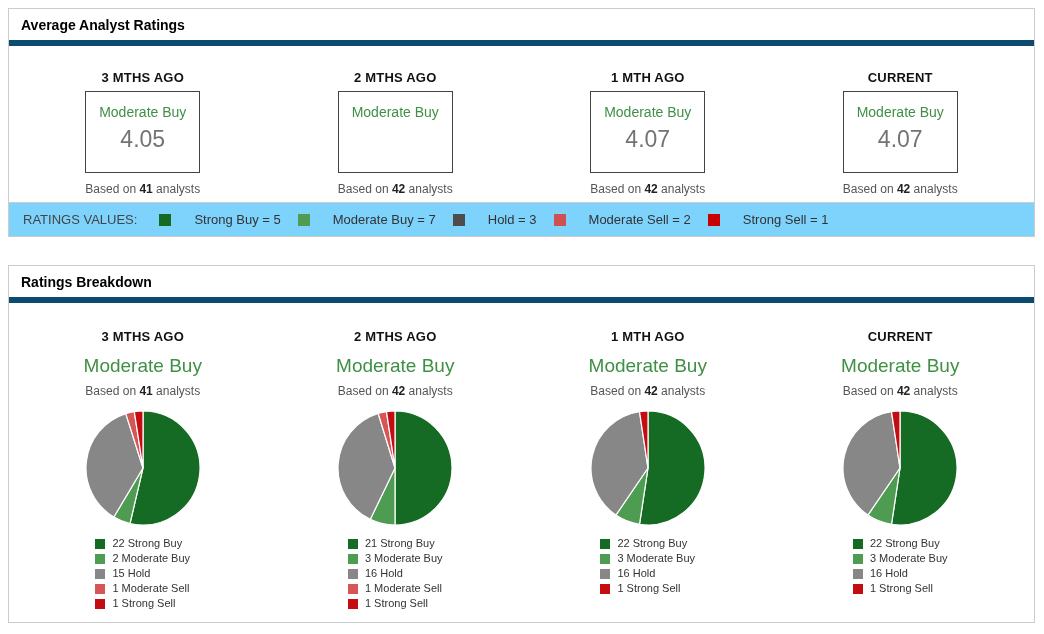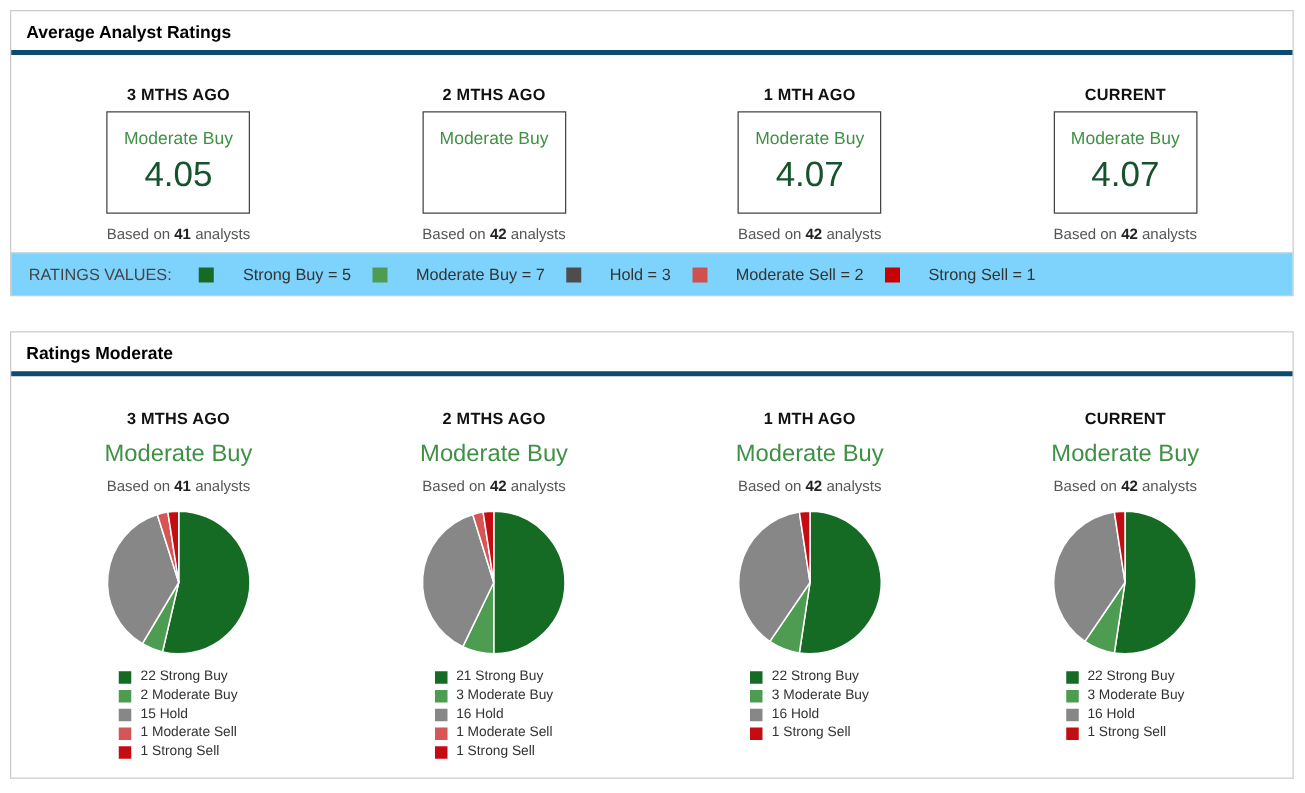--- a/index.html
+++ b/index.html
@@ -9,33 +9,33 @@
     -webkit-font-smoothing:antialiased;
   }
   .panel{
     position:absolute;left:8px;width:1027px;background:#fff;
     border:1px solid #ccc;box-sizing:border-box;
   }
   #panel1{top:8px;height:229px;}
   #panel2{top:265px;height:358px;}
   .panel-title{
     font-size:14px;font-weight:700;color:#000;
-    padding:8px 12px 7px;border-bottom:4px solid #0c4a6e;
+    padding:8px 12px 7px;border-bottom:6px solid #0c4a6e;
   }
   .cols{display:grid;grid-template-columns:repeat(4,1fr);padding:0 15px;gap:15px;}
   #panel1 .cols{padding-top:24px;}
   #panel2 .cols{padding-top:26px;}
   .col{text-align:center;}
   .col-label{font-size:13px;font-weight:700;color:#111;letter-spacing:.2px;}
   .rating-box{
     width:115px;height:82px;margin:6px auto 9px;border:1px solid #444;
     box-sizing:border-box;background:#fff;
   }
   .box-rating{font-size:14px;color:#3f9045;margin-top:12px;}
-  .box-value{font-size:28px;color:#14532d;margin-top:6px;}
+  .box-value{font-size:23px;color:#737373;margin-top:6px;}
   .based-on{font-size:12px;color:#555;}
   .based-on b{color:#222;}
   .ratings-bar{
     position:absolute;left:0;right:0;bottom:0;height:34px;background:#7dd3fc;
     border-top:1px solid #ccc;display:flex;align-items:center;
     padding:0 14px;box-sizing:border-box;gap:17px;
   }
   .bar-label{font-size:13px;color:#444;margin-right:5px;}
   .legend-item{display:inline-flex;align-items:center;gap:23px;font-size:13px;color:#333;}
   .legend-sq{width:12px;height:12px;display:inline-block;flex:0 0 auto;}
@@ -112,21 +112,21 @@
         </span>
         <span class="legend-item">
           <span class="legend-sq" style="background: rgb(201, 0, 0);"></span>
           <span>Strong Sell = 1</span>
         </span>
       </span>
   </div>
 </div>
 
 <div class="panel" id="panel2">
-  <div class="panel-title">Ratings Moderate</div>
+  <div class="panel-title">Ratings Breakdown</div>
 
   <div class="cols">
 
     <div class="col">
       <div class="col-label">3 MTHS AGO</div>
       <div class="col-rating">Moderate Buy</div>
       <div class="based-on"><span>Based on</span> <b>41</b> <span>analysts</span></div>
       <svg class="pie" viewBox="0 0 120 120">
           <path d="M60,60 L60.00,3.00 A57,57 0 1 1 47.01,115.50 Z" fill="#156b24" stroke="#fff" stroke-width="1.2"></path>
           <path d="M60,60 L47.01,115.50 A57,57 0 0 1 30.87,109.00 Z" fill="#4e9b52" stroke="#fff" stroke-width="1.2"></path>

